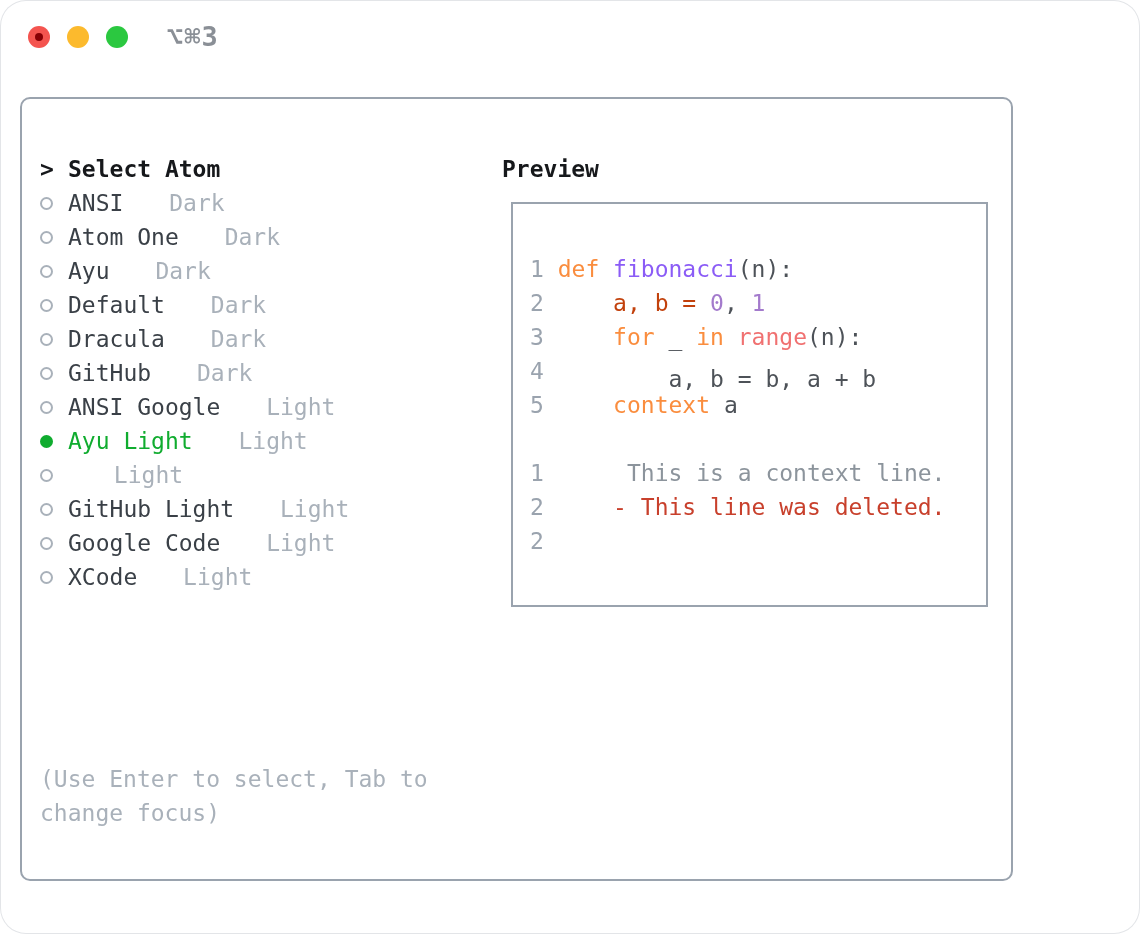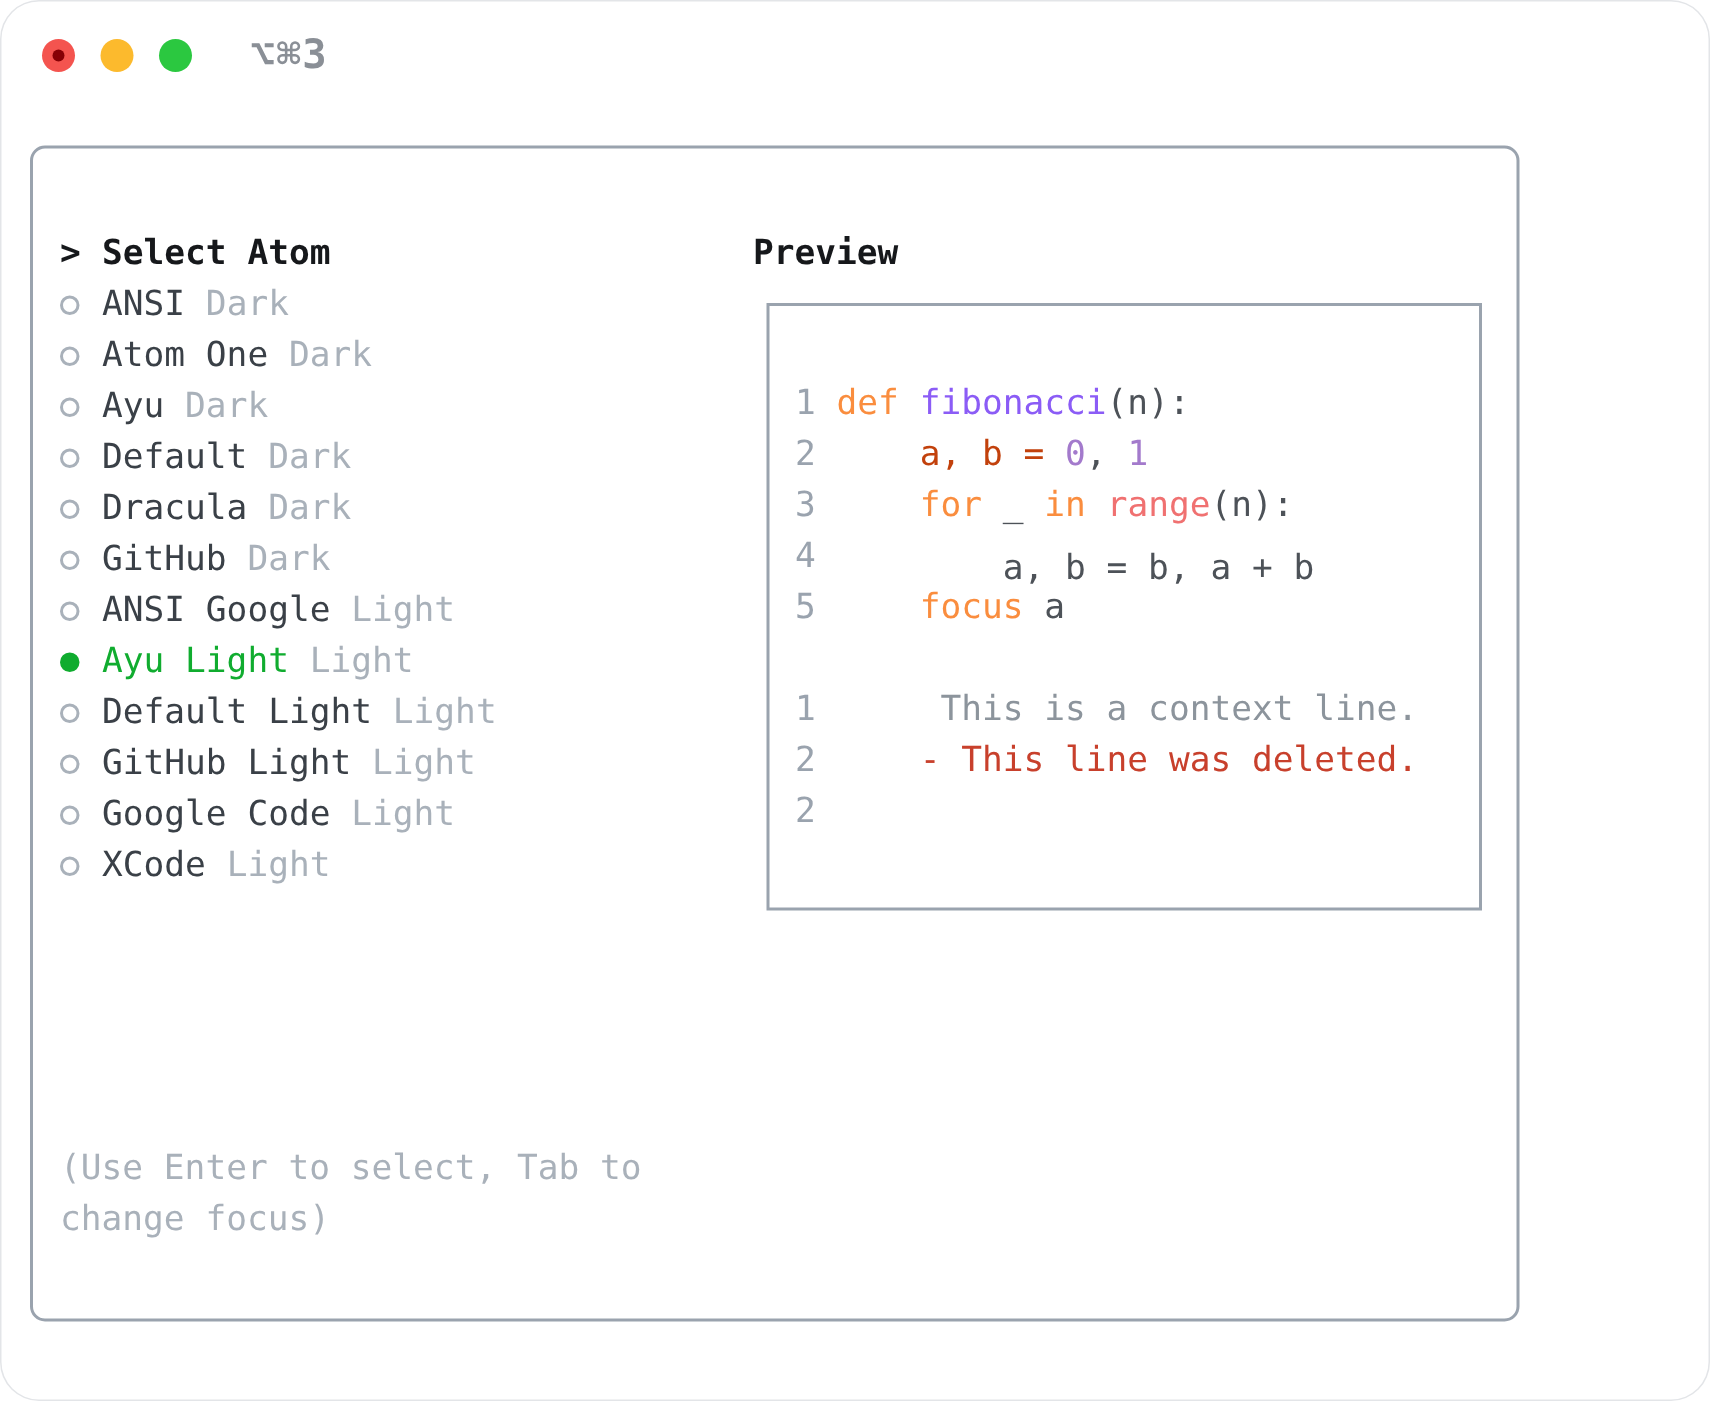--- a/index.html
+++ b/index.html
@@ -83,21 +83,21 @@
     border-color: var(--sel-green);
     background: var(--sel-green);
   }
   .hdr-marker {
     font-weight: bold;
     color: #16181b;
     font-size: 23px;
   }
   .bold-black { font-weight: bold; color: #16181b; }
   .plain-black { color: #16181b; }
-  .variant { color: #a9b1ba; }
+  .variant { color: #a9b1ba; margin-left: 32px; }
   .sel-label { color: var(--sel-green); }
 
   .theme-list { position: absolute; left: 18px; top: 53px; }
   .apply-block { position: absolute; left: 18px; top: 527px; }
   .hint {
     position: absolute;
     left: 18px; top: 663px;
     font-size: 23px;
     line-height: 34px;
     color: #a9b1ba;
@@ -157,40 +157,40 @@
       </div>
 
     <div class="mono-row"><span class="marker"><span class="radio"></span></span><span class="">ANSI</span><span class="variant"> Dark</span></div>
         <div class="mono-row"><span class="marker"><span class="radio"></span></span><span class="">Atom One</span><span class="variant"> Dark</span></div>
         <div class="mono-row"><span class="marker"><span class="radio"></span></span><span class="">Ayu</span><span class="variant"> Dark</span></div>
         <div class="mono-row"><span class="marker"><span class="radio"></span></span><span class="">Default</span><span class="variant"> Dark</span></div>
         <div class="mono-row"><span class="marker"><span class="radio"></span></span><span class="">Dracula</span><span class="variant"> Dark</span></div>
         <div class="mono-row"><span class="marker"><span class="radio"></span></span><span class="">GitHub</span><span class="variant"> Dark</span></div>
         <div class="mono-row"><span class="marker"><span class="radio"></span></span><span class="">ANSI Google</span><span class="variant"> Light</span></div>
         <div class="mono-row"><span class="marker"><span class="radio on"></span></span><span class="sel-label">Ayu Light</span><span class="variant"> Light</span></div>
-        <div class="mono-row"><span class="marker"><span class="radio"></span></span><span class="">Default Light</span><span class="variant"> Light</span></div>
+        <div class="mono-row"><span class="marker"><span class="radio"></span></span><span class="variant"> Light</span></div>
         <div class="mono-row"><span class="marker"><span class="radio"></span></span><span class="">GitHub Light</span><span class="variant"> Light</span></div>
         <div class="mono-row"><span class="marker"><span class="radio"></span></span><span class="">Google Code</span><span class="variant"> Light</span></div>
         <div class="mono-row"><span class="marker"><span class="radio"></span></span><span class="">XCode</span><span class="variant"> Light</span></div>
       </div>
 
 
     <div class="hint">(Use Enter to select, Tab to
 change focus)</div>
 
     <div class="preview-header">Preview</div>
 
     <div class="preview-box">
       <div class="codeblock">
         <div>
             <div class="codeline"><span style="color: rgb(154, 163, 174);">1 </span><span style="color: rgb(250, 141, 62);">def </span><span style="color: #8b5cf6;">fibonacci</span><span style="color: rgb(77, 82, 88);">(n):</span></div>
             <div class="codeline"><span style="color: rgb(154, 163, 174);">2 </span><span style="color: #c2410c;">    a, b = </span><span style="color: rgb(163, 122, 204);">0</span><span style="color: rgb(77, 82, 88);">, </span><span style="color: rgb(163, 122, 204);">1</span></div>
             <div class="codeline"><span style="color: rgb(154, 163, 174);">3 </span><span style="color: rgb(77, 82, 88);">    </span><span style="color: rgb(250, 141, 62);">for</span><span style="color: rgb(77, 82, 88);"> _ </span><span style="color: rgb(250, 141, 62);">in</span><span style="color: rgb(77, 82, 88);"> </span><span style="color: rgb(240, 113, 113);">range</span><span style="color: rgb(77, 82, 88);">(n):</span></div>
             <div class="codeline"><span style="color: rgb(154, 163, 174);">4 </span><span style="color: rgb(77, 82, 88); margin-top: 15px;">        a, b = b, a + b</span></div>
-            <div class="codeline"><span style="color: rgb(154, 163, 174);">5 </span><span style="color: rgb(77, 82, 88);">    </span><span style="color: rgb(250, 141, 62);">focus</span><span style="color: rgb(77, 82, 88);"> a</span></div>
+            <div class="codeline"><span style="color: rgb(154, 163, 174);">5 </span><span style="color: rgb(77, 82, 88);">    </span><span style="color: rgb(250, 141, 62);">context</span><span style="color: rgb(77, 82, 88);"> a</span></div>
           </div>
         <div class="diffblock">
             <div class="codeline"><span style="color: rgb(154, 163, 174);">1 </span><span style="color: rgb(140, 148, 156);">     This is a context line.</span></div>
             <div class="codeline"><span style="color: rgb(154, 163, 174);">2 </span><span style="color: rgb(200, 64, 44);">    - This line was deleted.</span></div>
             <div class="codeline"><span style="color: rgb(154, 163, 174);">2 </span></div>
           </div>
       </div>
     </div>
 
   </div>

